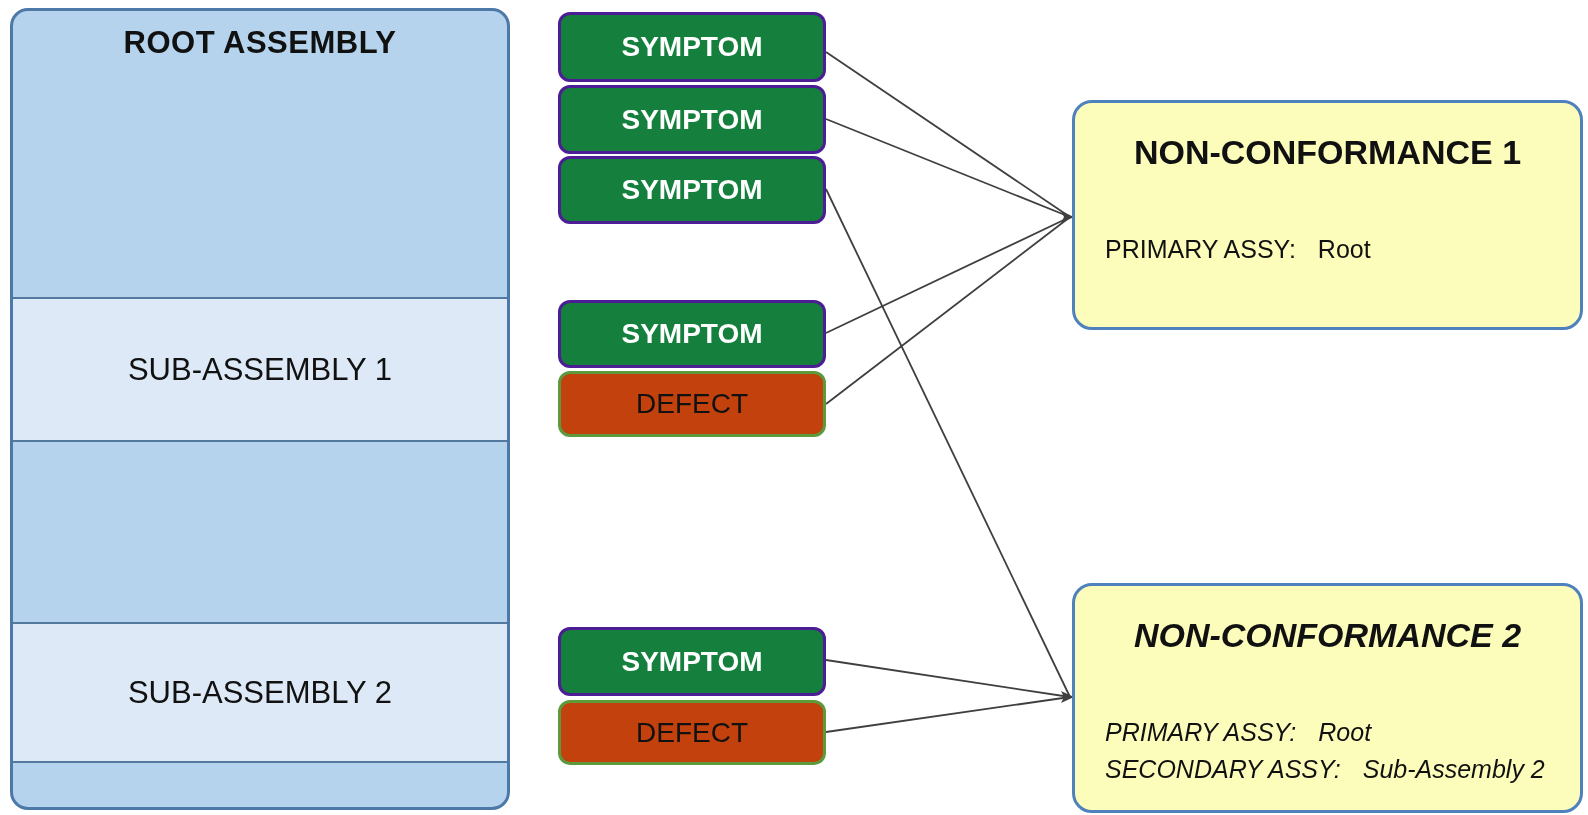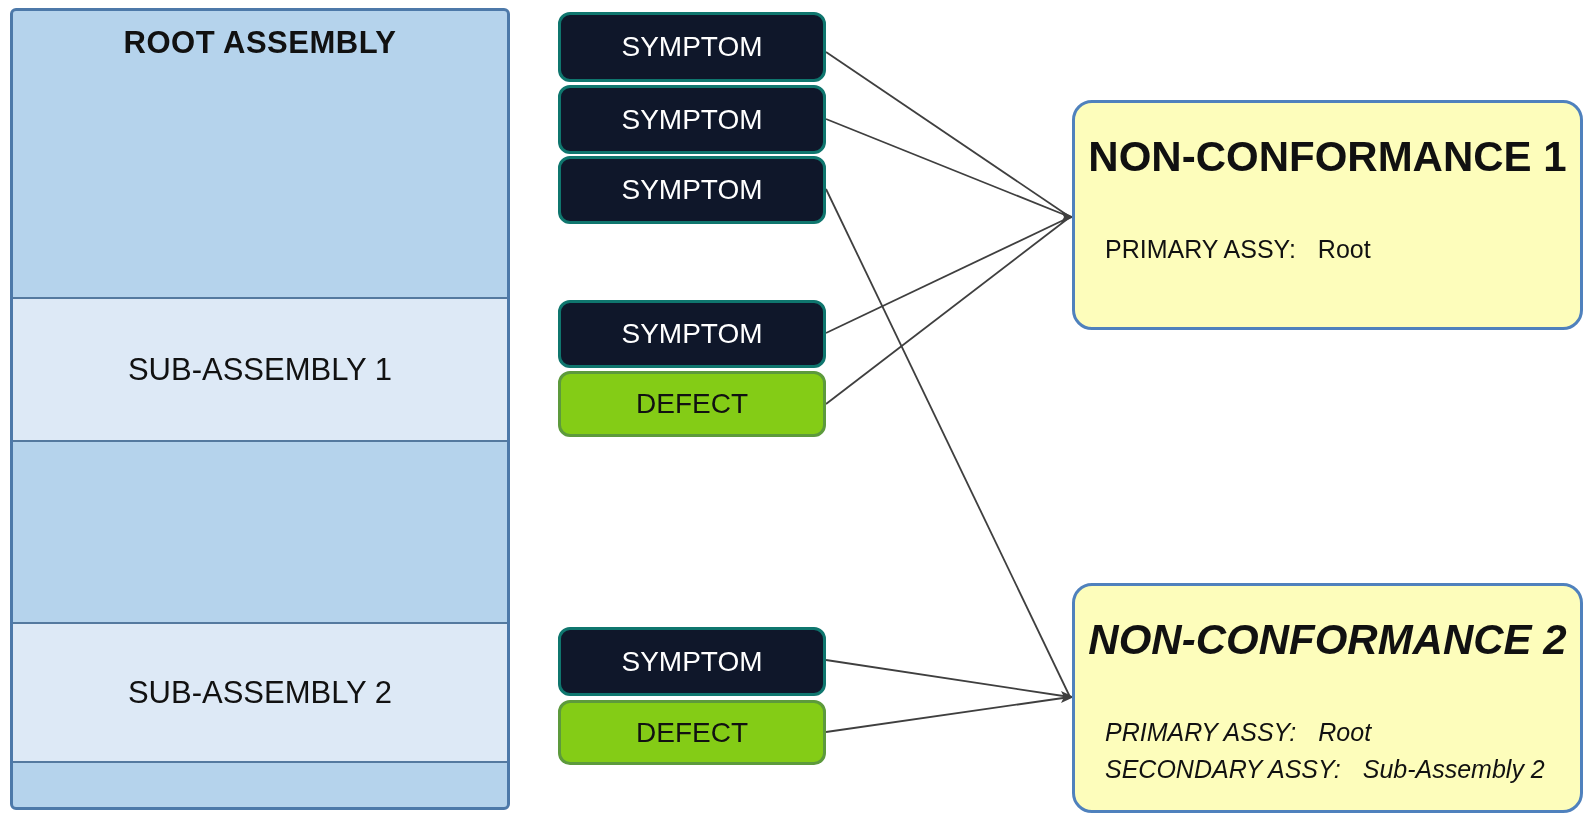--- a/index.html
+++ b/index.html
@@ -12,21 +12,21 @@
     overflow: hidden;
   }
 
   
   .root-box {
     position: absolute;
     left: 10px; top: 8px;
     width: 494px; height: 796px;
     background: #b5d3ec;
     border: 3px solid #4d79a9;
-    border-radius: 6px;
+    border-radius: 18px;
   }
   .root-title {
     position: absolute;
     top: 14px; left: 0; right: 0;
     text-align: center;
     font-size: 31px;
     font-weight: bold;
     color: #111111;
     letter-spacing: 0.5px;
   }
@@ -50,26 +50,27 @@
     position: absolute;
     left: 558px;
     width: 262px;
     display: flex;
     align-items: center;
     justify-content: center;
     border-radius: 12px;
     font-size: 28px;
   }
   .symptom {
-    background: #0f172a;
-    border: 3px solid #0f766e;
+    background: #15803d;
+    border: 3px solid #4c1d95;
     color: #ffffff;
+    font-weight: bold;
   }
   .defect {
-    background: #84cc16;
+    background: #c2410c;
     border: 3px solid #5d9a3c;
     color: #111111;
   }
   .s1 { top: 12px;  height: 64px; }
   .s2 { top: 85px;  height: 63px; }
   .s3 { top: 156px; height: 62px; }
   .s4 { top: 300px; height: 62px; }
   .d1 { top: 371px; height: 60px; }
   .s5 { top: 627px; height: 63px; }
   .d2 { top: 700px; height: 59px; }
@@ -82,21 +83,21 @@
     background: #fdfdbb;
     border: 3px solid #4f81bd;
     border-radius: 20px;
   }
   .nc-1 { top: 100px; }
   .nc-2 { top: 583px; font-style: italic; }
   .nc-title {
     position: absolute;
     top: 30px; left: 0; right: 0;
     text-align: center;
-    font-size: 42px;
+    font-size: 34px;
     font-weight: bold;
     color: #111111;
   }
   .nc-body {
     position: absolute;
     top: 128px; left: 30px; right: 14px;
     font-size: 25px;
     line-height: 37px;
     color: #111111;
   }

